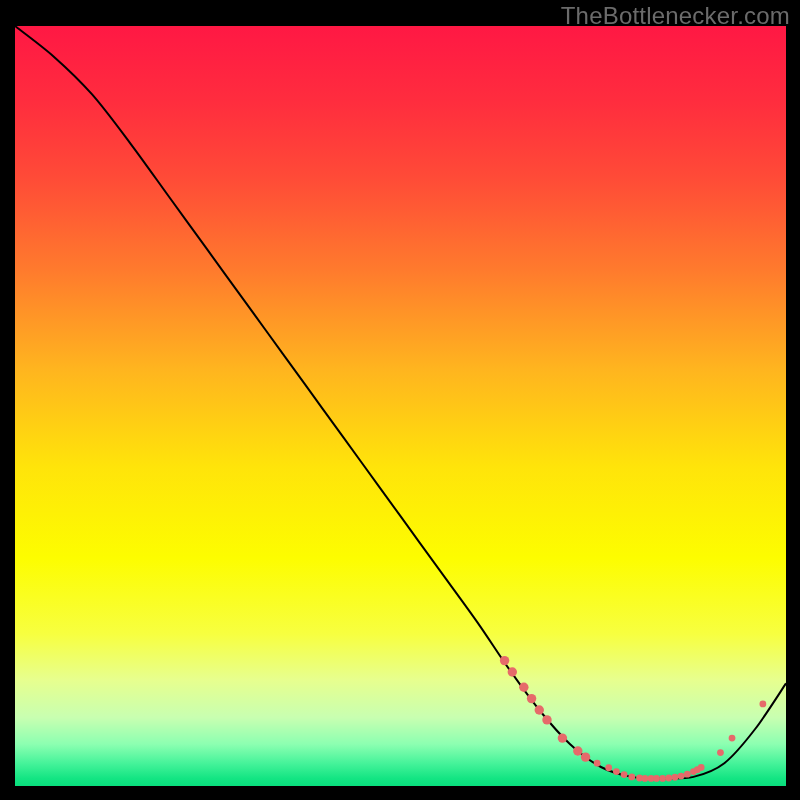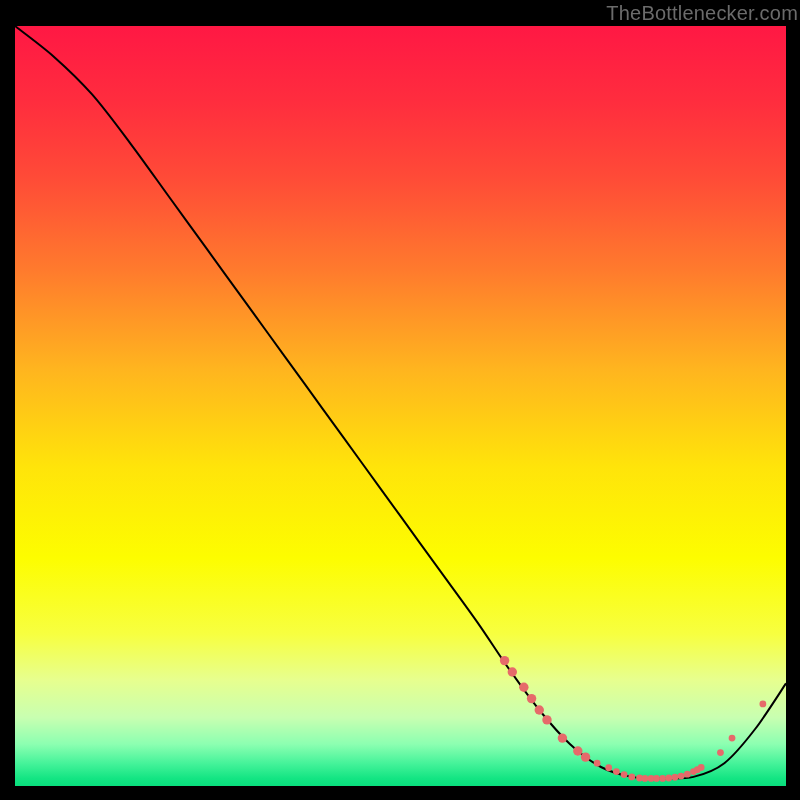--- a/index.html
+++ b/index.html
@@ -12,23 +12,23 @@
   }
   .stage {
     position: relative;
     width: 800px;
     height: 800px;
     background: #000;
   }
   .attribution {
     position: absolute;
     top: 2px;
-    right: 2px;
+    right: 10px;
     font-family: Arial, Helvetica, sans-serif;
-    font-size: 20px;
+    font-size: 24px;
     color: #6b6b6b;
     letter-spacing: 0.2px;
   }
   svg.plot {
     position: absolute;
     left: 0;
     top: 0;
   }
 </style>
 </head>

